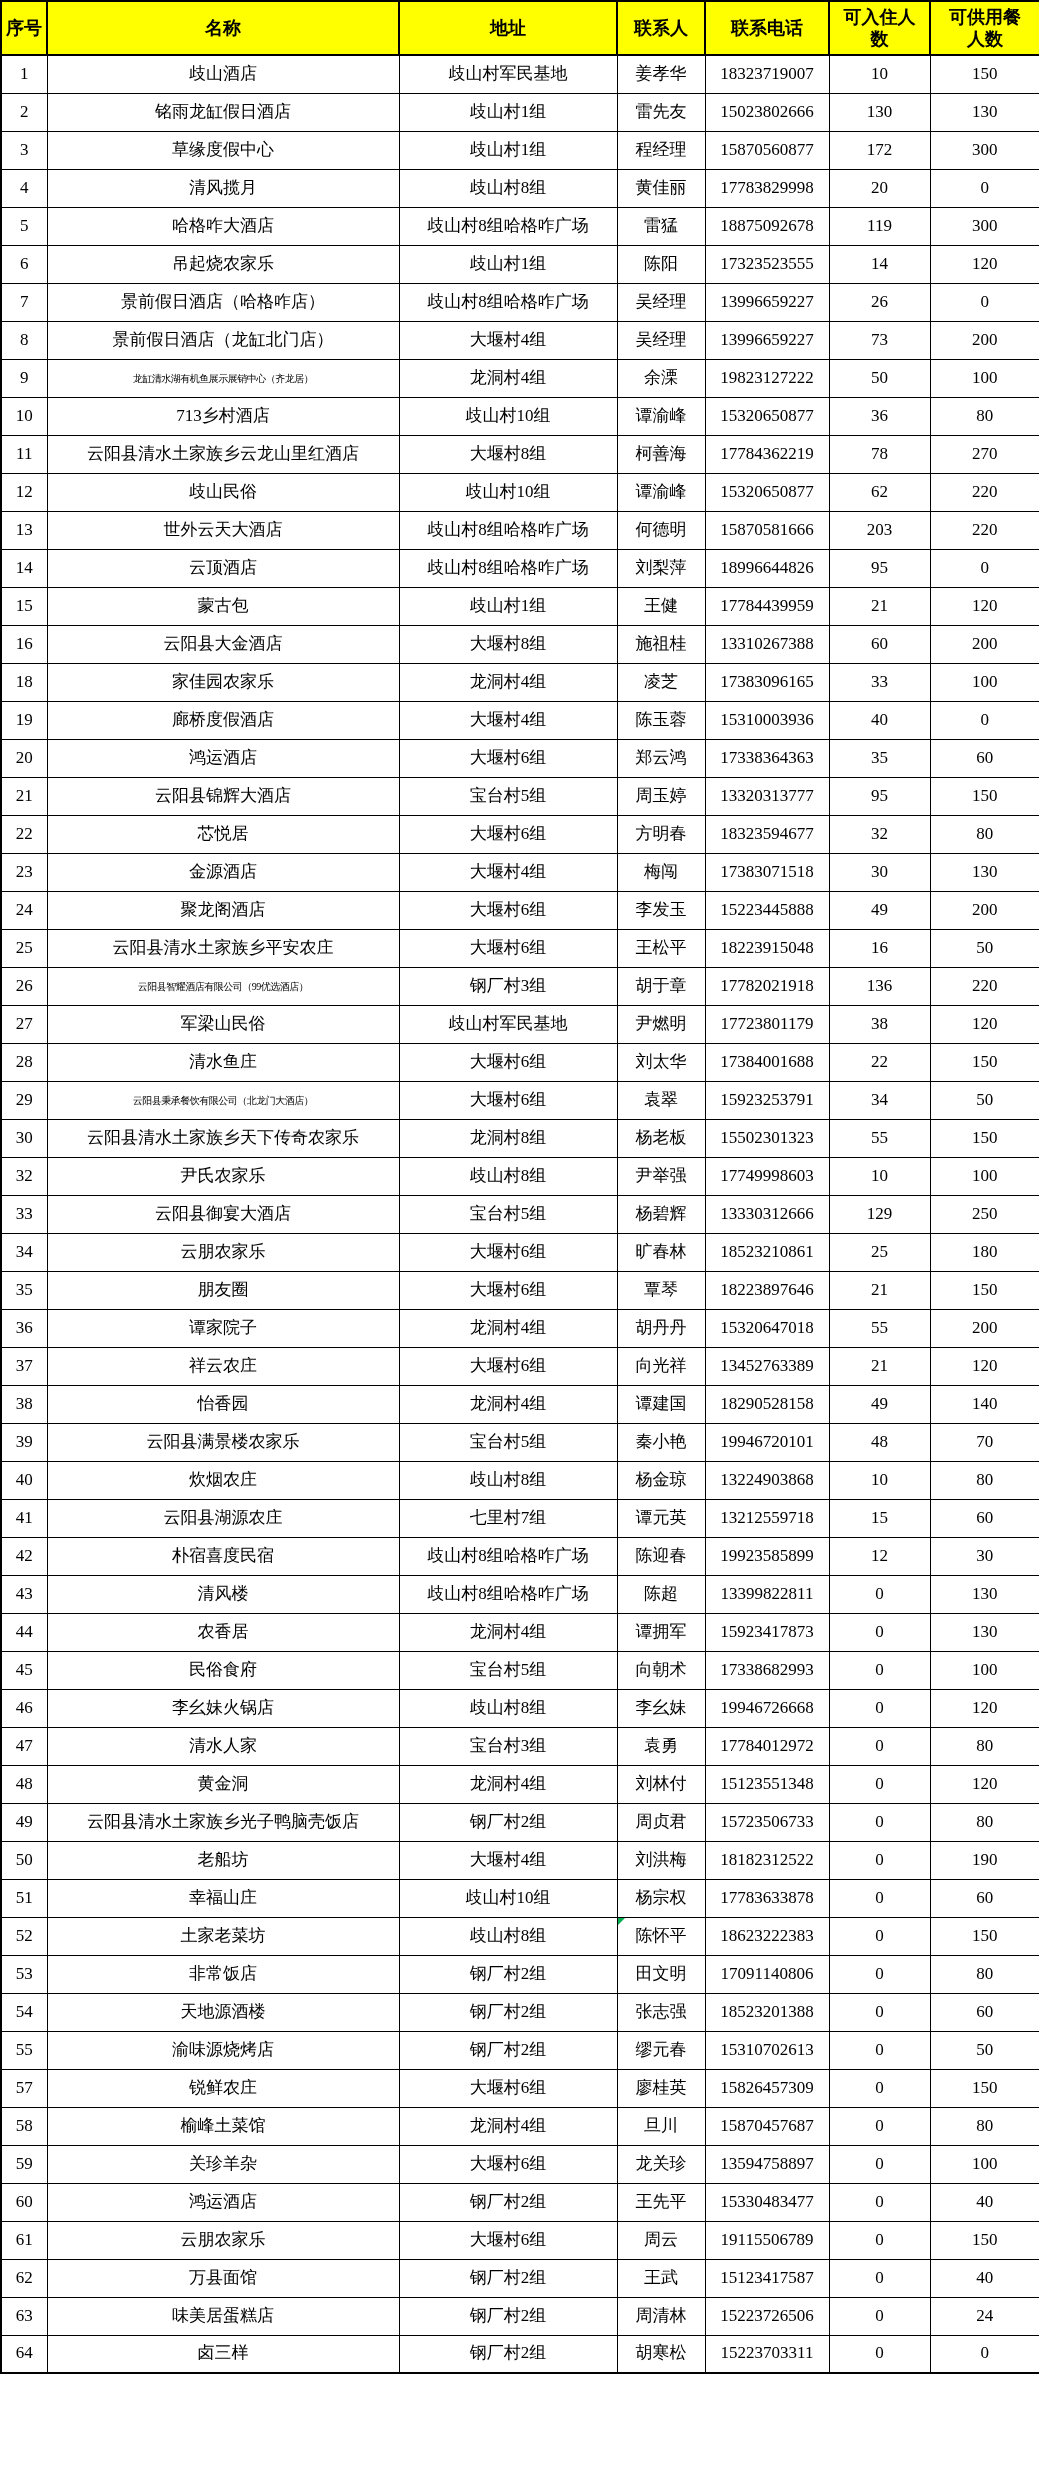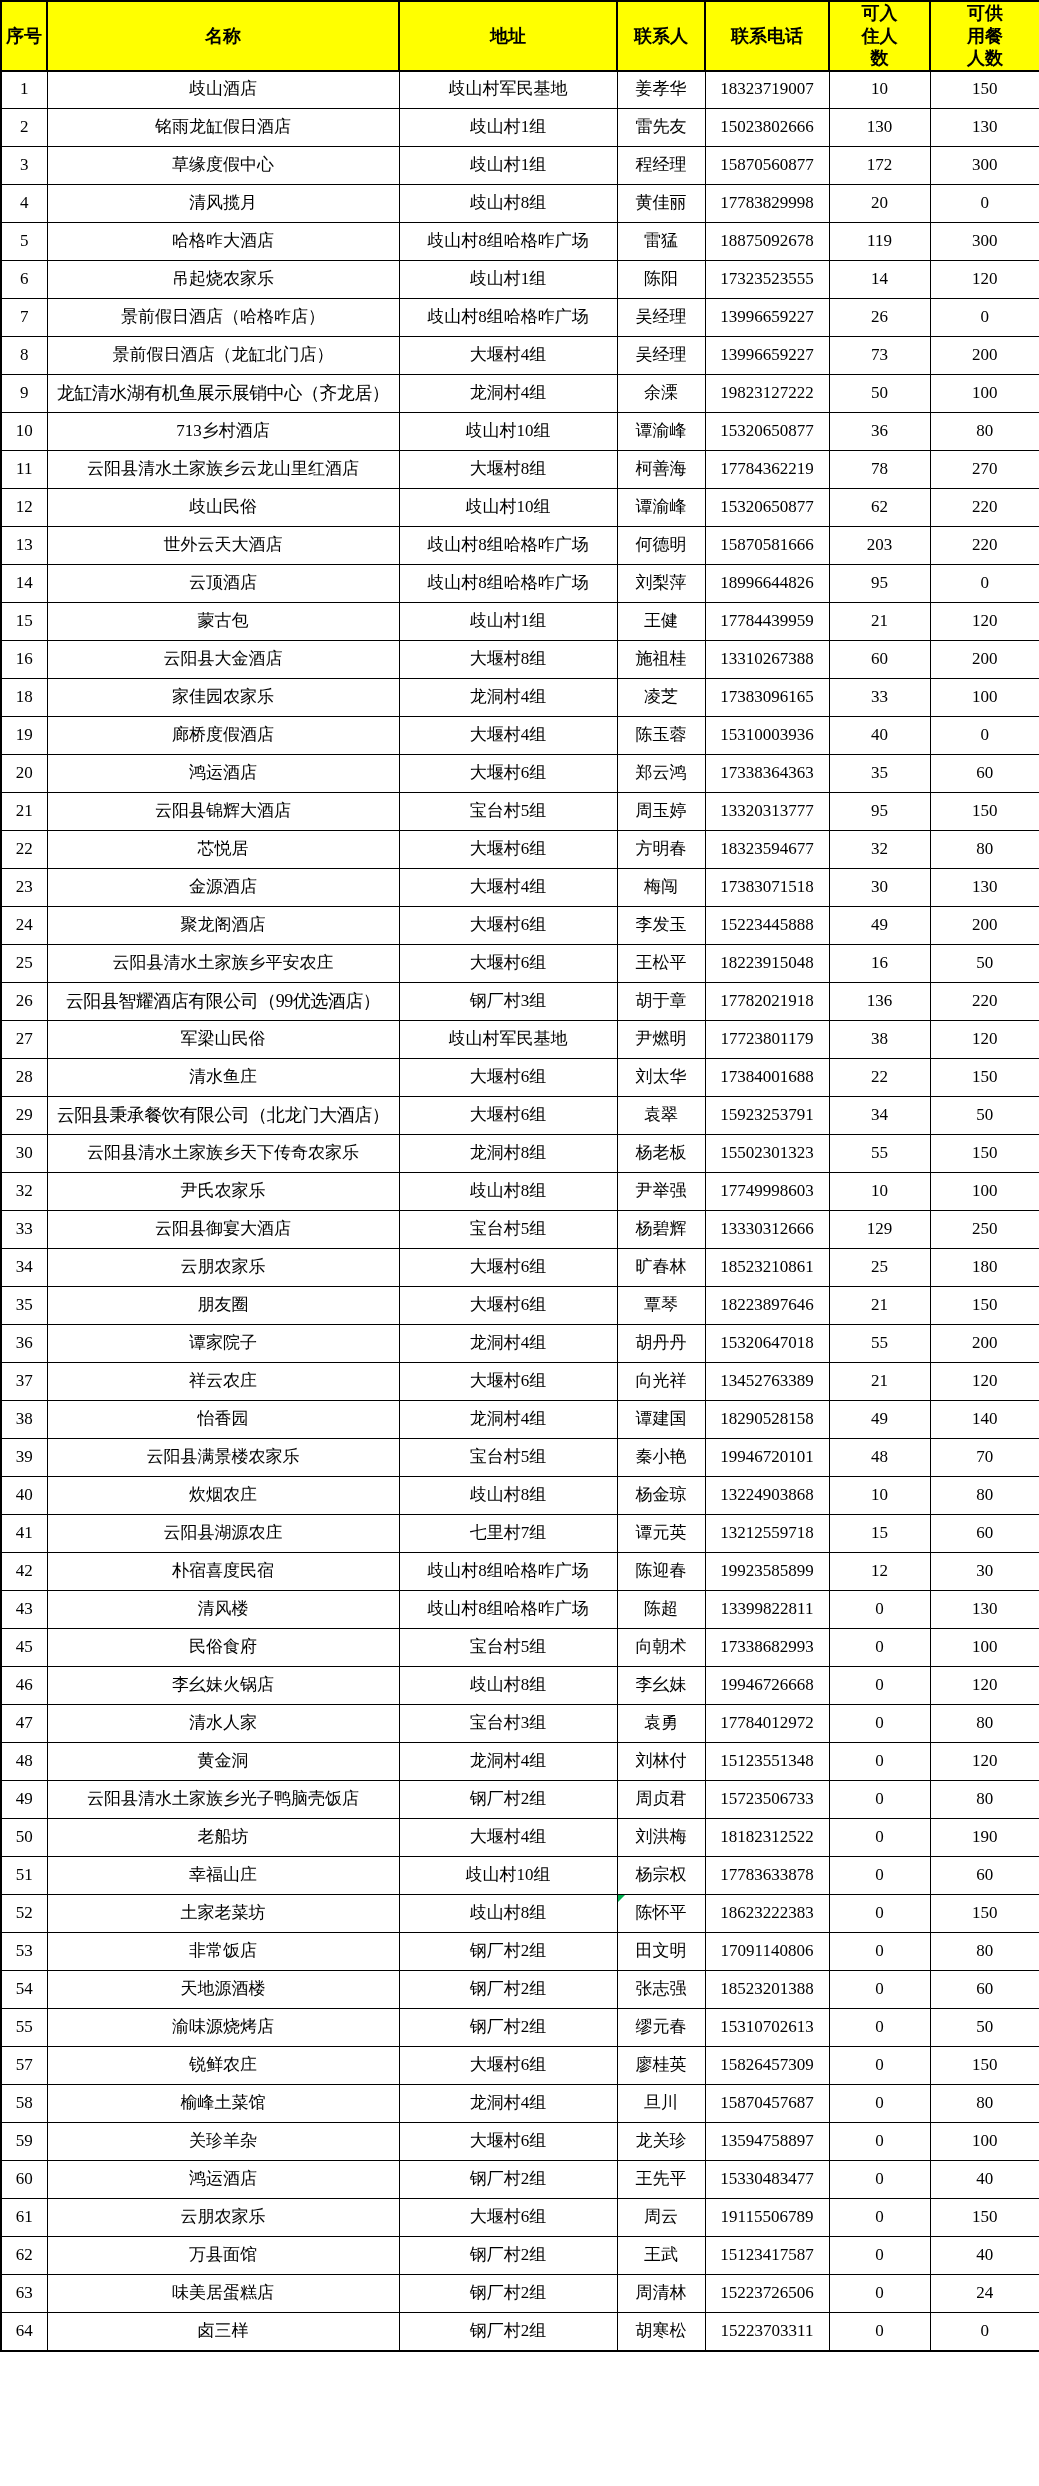--- a/index.html
+++ b/index.html
@@ -2,25 +2,25 @@
 <html lang="zh"><head>
 <meta charset="utf-8">
 <style>
   html,body{margin:0;padding:0;background:#ffffff;}
   body{width:1039px;font-family:"Liberation Serif","DejaVu Serif",serif;color:#000;}
   table{border-collapse:collapse;table-layout:fixed;width:1039px;}
   col.c0{width:46px;}  col.c1{width:352px;} col.c2{width:218px;}
   col.c3{width:88px;}  col.c4{width:124px;} col.c5{width:101px;} col.c6{width:110px;}
   th,td{border:1px solid #000;text-align:center;vertical-align:middle;overflow:hidden;padding:0 3px;box-sizing:border-box;}
   thead th{background:#FFFF00;font-weight:bold;font-size:18px;height:54px;border-width:2px;line-height:1.25;}
-  th.wrap{word-break:break-all;padding:0 28px;}
+  th.wrap{word-break:break-all;padding:0 10px;}
   tbody tr{height:38px;}
   td{font-size:17px;line-height:1.1;}
   td.name,td.addr{white-space:nowrap;}
-  td.name.small{font-size:18px;letter-spacing:-0.5px;}
+  td.name.small{font-size:10px;letter-spacing:-0.5px;}
   td.phone{font-size:17px;}
   td.contact{position:relative;}
   span.comment-marker{position:absolute;top:0;left:0;width:0;height:0;
     border-top:7px solid #00B050;border-right:7px solid transparent;display:block;}
   table{border:2px solid #000;}
 </style>
 </head>
 <body>
 
 <table>
@@ -408,20 +408,29 @@
       <tr>
         <td>43</td>
         <td class="name">清风楼</td>
         <td class="addr">歧山村8组哈格咋广场</td>
         <td class="contact">陈超</td>
         <td class="phone">13399822811</td>
         <td>0</td>
         <td>130</td>
       </tr>
       <tr>
+        <td>44</td>
+        <td class="name">农香居</td>
+        <td class="addr">龙洞村4组</td>
+        <td class="contact">谭拥军</td>
+        <td class="phone">15923417873</td>
+        <td>0</td>
+        <td>130</td>
+      </tr>
+      <tr>
         <td>45</td>
         <td class="name">民俗食府</td>
         <td class="addr">宝台村5组</td>
         <td class="contact">向朝术</td>
         <td class="phone">17338682993</td>
         <td>0</td>
         <td>100</td>
       </tr>
       <tr>
         <td>46</td>

